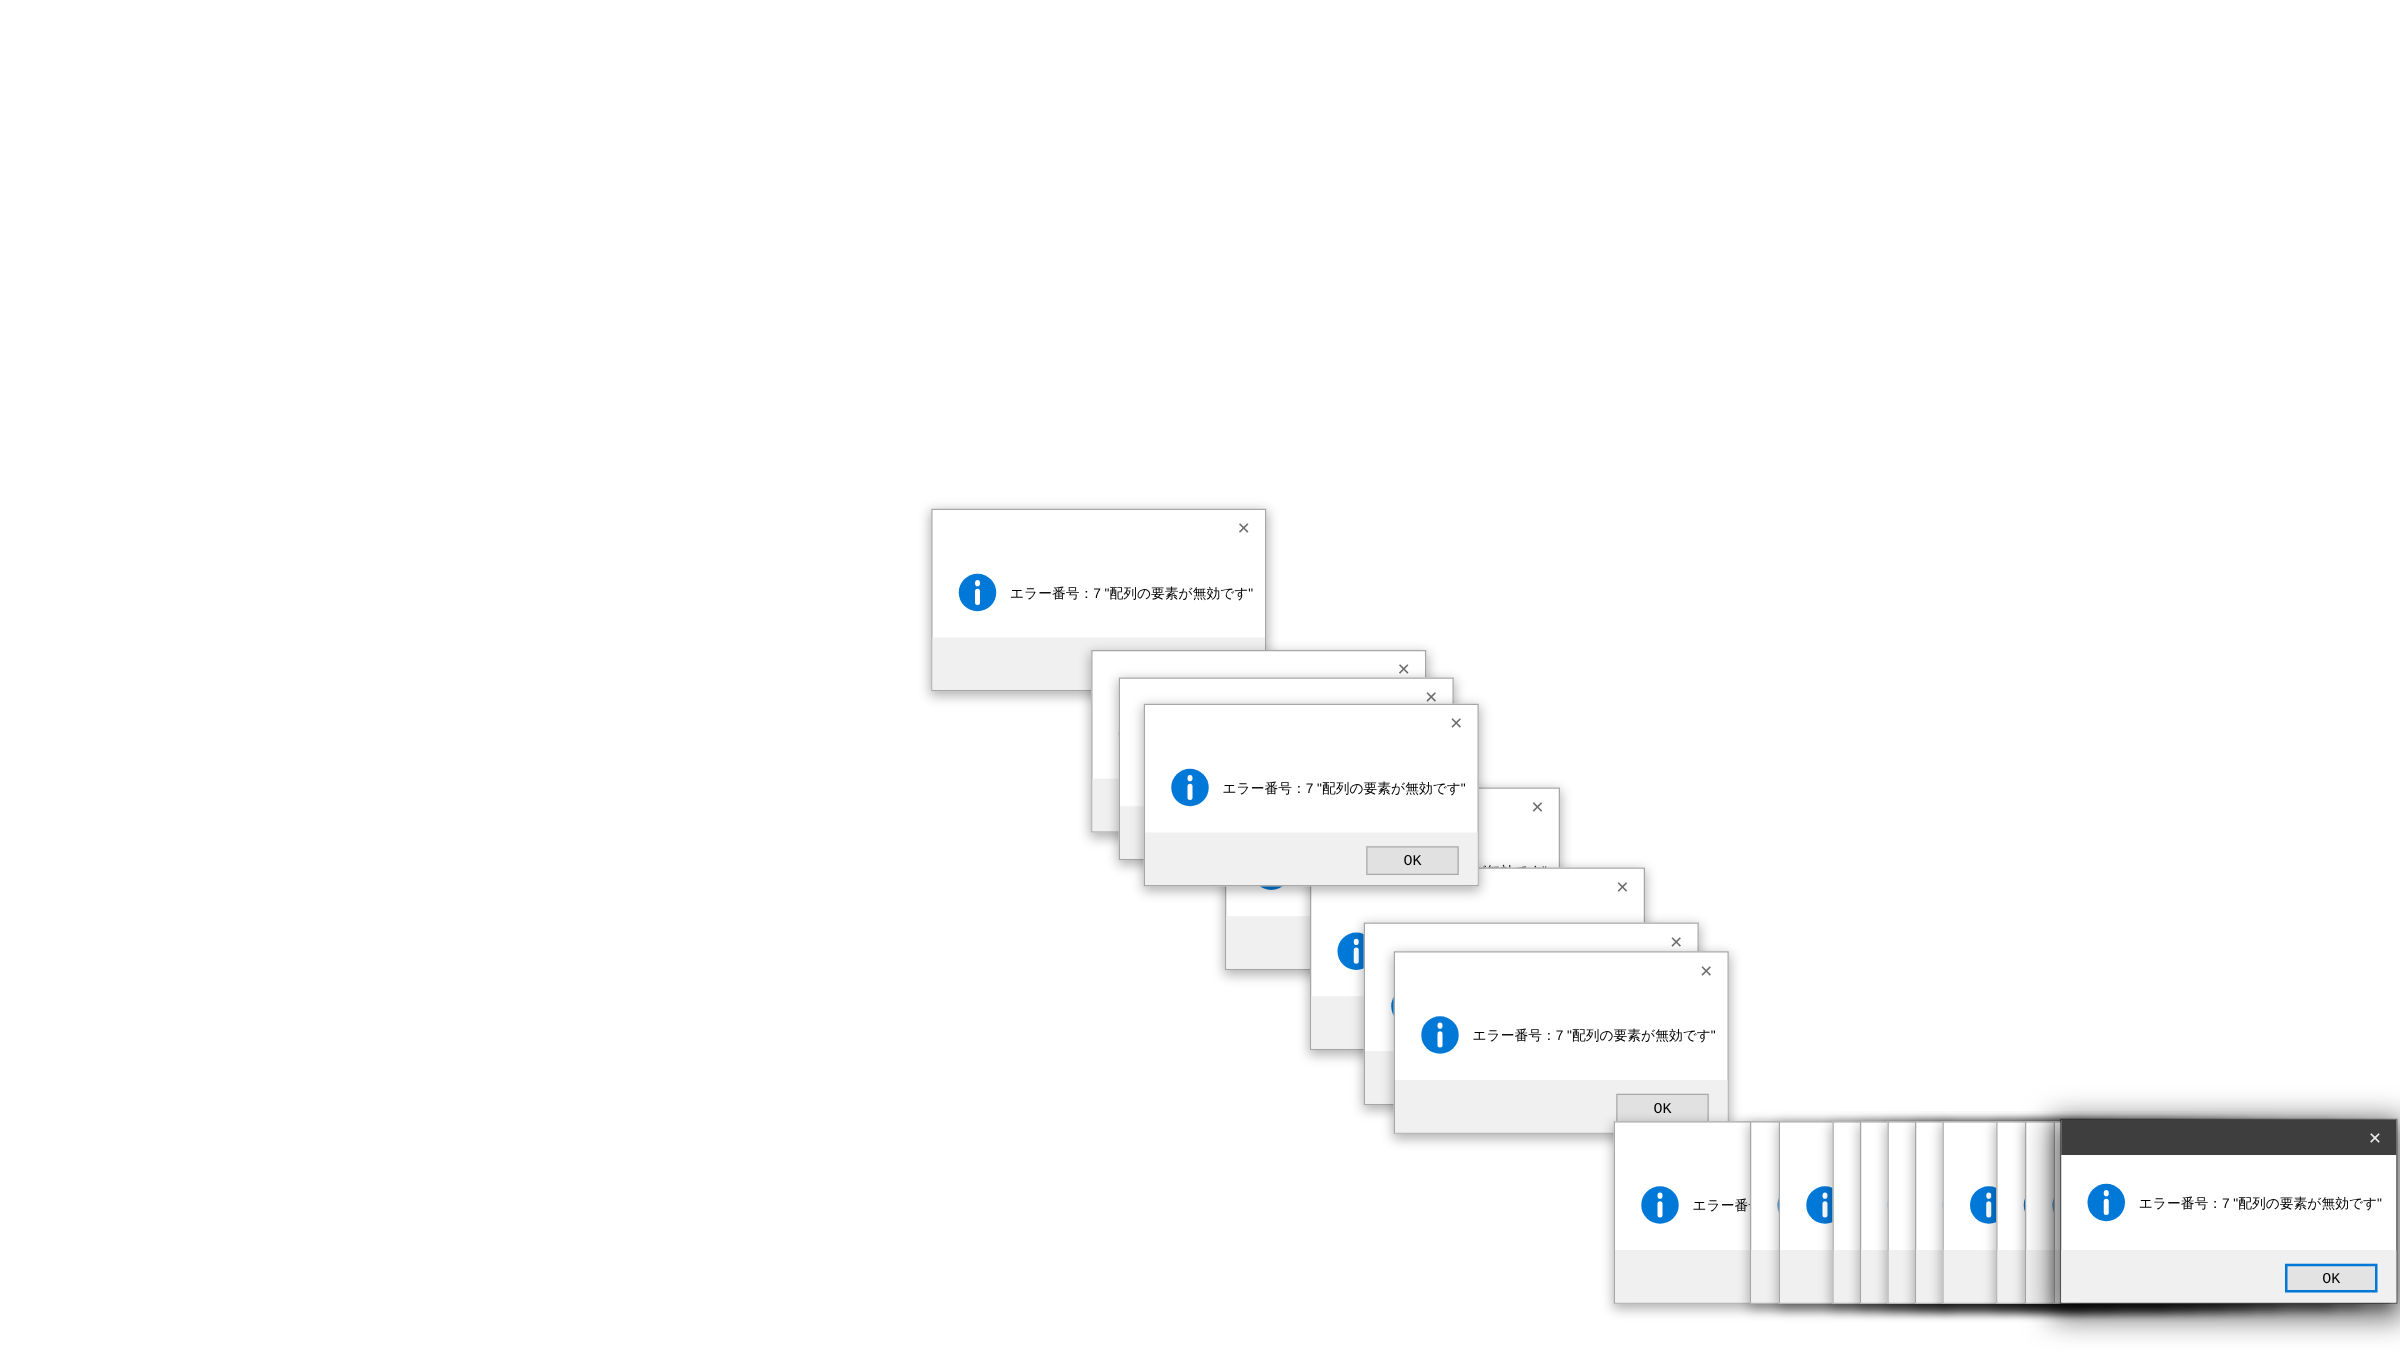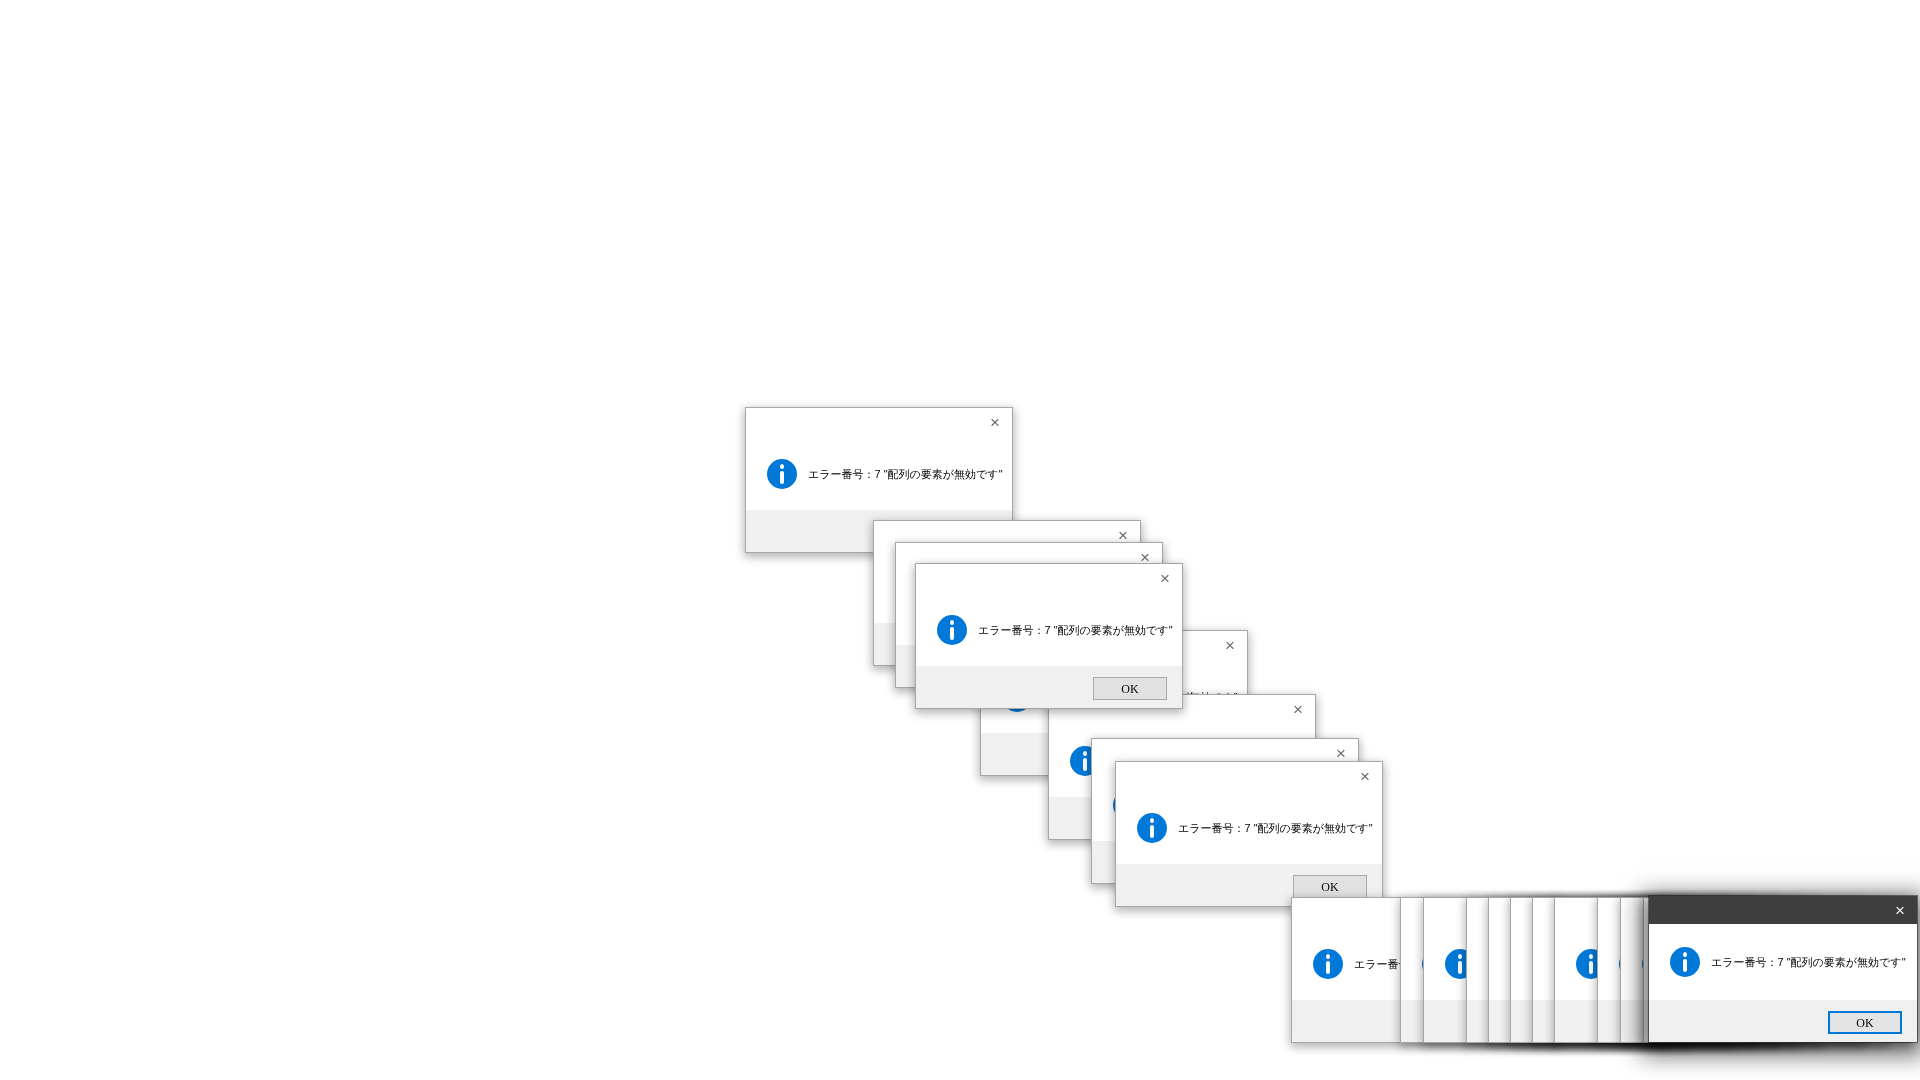--- a/index.html
+++ b/index.html
@@ -92,21 +92,21 @@
     height: 42px;
     background: #f0f0f0;
   }
   .ok-btn {
     position: absolute;
     right: 15px; bottom: 8px;
     width: 74px; height: 23px;
     box-sizing: border-box;
     background: #e1e1e1;
     border: 1px solid #a9a9a9;
-    font-family: Liberation Serif, serif;
+    font-family: Liberation Mono, monospace;
     font-size: 12px;
     color: #000000;
     padding: 0;
     line-height: 1;
   }
   .focused .ok-btn {
     border: 2px solid #0078d7;
     background: #e3e3e3;
   }
 </style>

